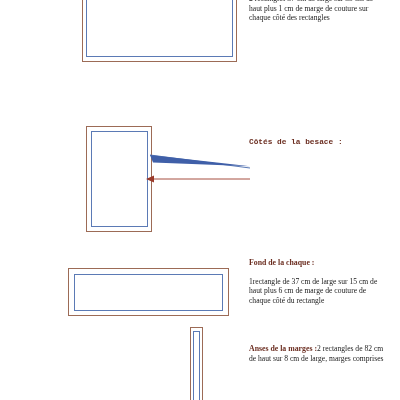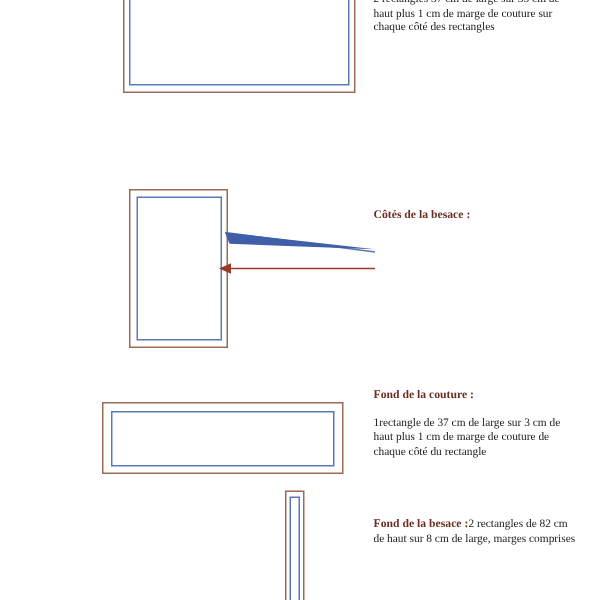--- a/index.html
+++ b/index.html
@@ -67,21 +67,21 @@
   }
   .note .heading.inline {
     display: inline;
     margin: 0;
   }
   .note p {
     margin: 0;
   }
 
   #note-front  { left: 249px; top: -6px; }
-  #note-side   { left: 249px; top: 138px; }
+  #note-side   { left: 249px; top: 138px; font-family: Liberation Mono, monospace; }
   #note-bottom { left: 249px; top: 258px; }
   #note-handle { left: 249px; top: 344px; }
 </style>
 </head>
 <body>
 
 <div id="page">
 
   <div class="piece-outer" id="piece-front-outer"></div>
   <div class="piece-inner" id="piece-front-inner"></div>
@@ -110,21 +110,21 @@
 
   <div class="note" id="note-front">
     <p>2 rectangles 37 cm de large sur 35 cm de haut plus 1 cm de marge de couture sur chaque côté des rectangles</p>
   </div>
 
   <div class="note" id="note-side">
     <span class="heading">Côtés de la besace :</span>
   </div>
 
   <div class="note" id="note-bottom">
-    <span class="heading">Fond de la couture :</span>
-    <p>1rectangle de 37 cm de large sur 3 cm de haut plus 1 cm de marge de couture de chaque côté du rectangle</p>
+    <span class="heading">Fond de la chaque :</span>
+    <p>1rectangle de 37 cm de large sur 15 cm de haut plus 6 cm de marge de couture de chaque côté du rectangle</p>
   </div>
 
   <div class="note" id="note-handle">
-    <span class="heading inline">Fond de la besace :</span><span>2 rectangles de 82 cm de haut sur 8 cm de large, marges comprises</span>
+    <span class="heading inline">Anses de la marges :</span><span>2 rectangles de 82 cm de haut sur 8 cm de large, marges comprises</span>
   </div>
 
 </div>
 
 </body></html>

